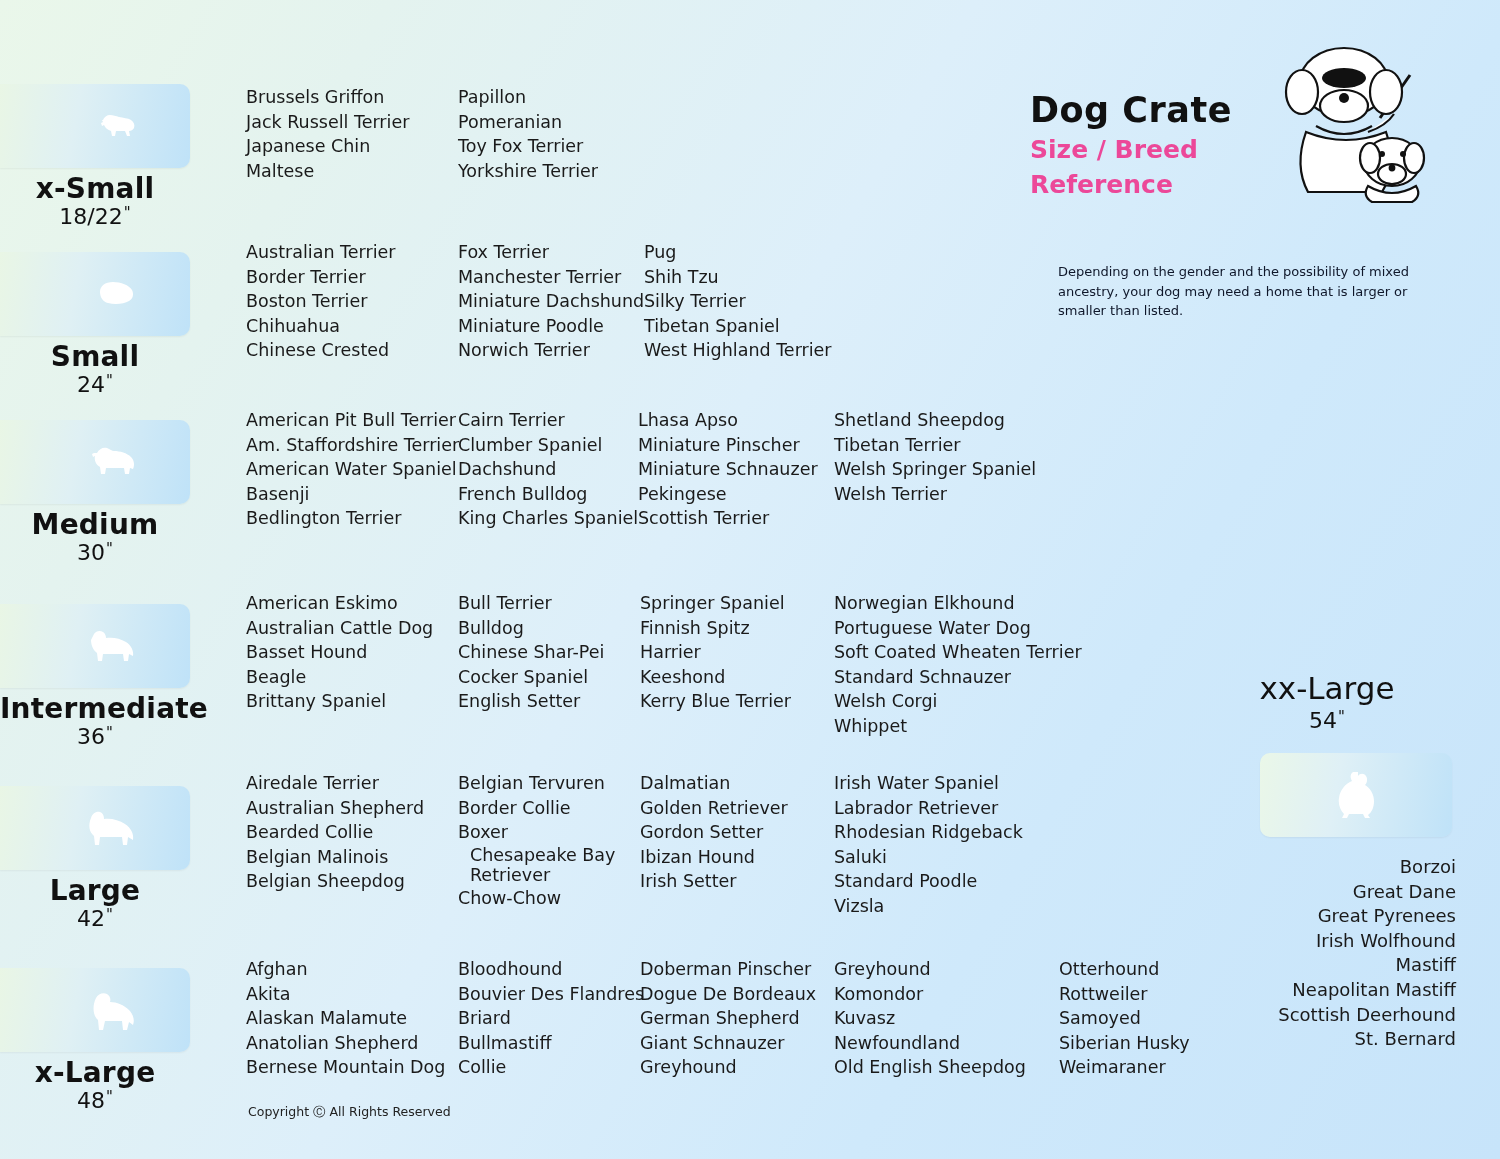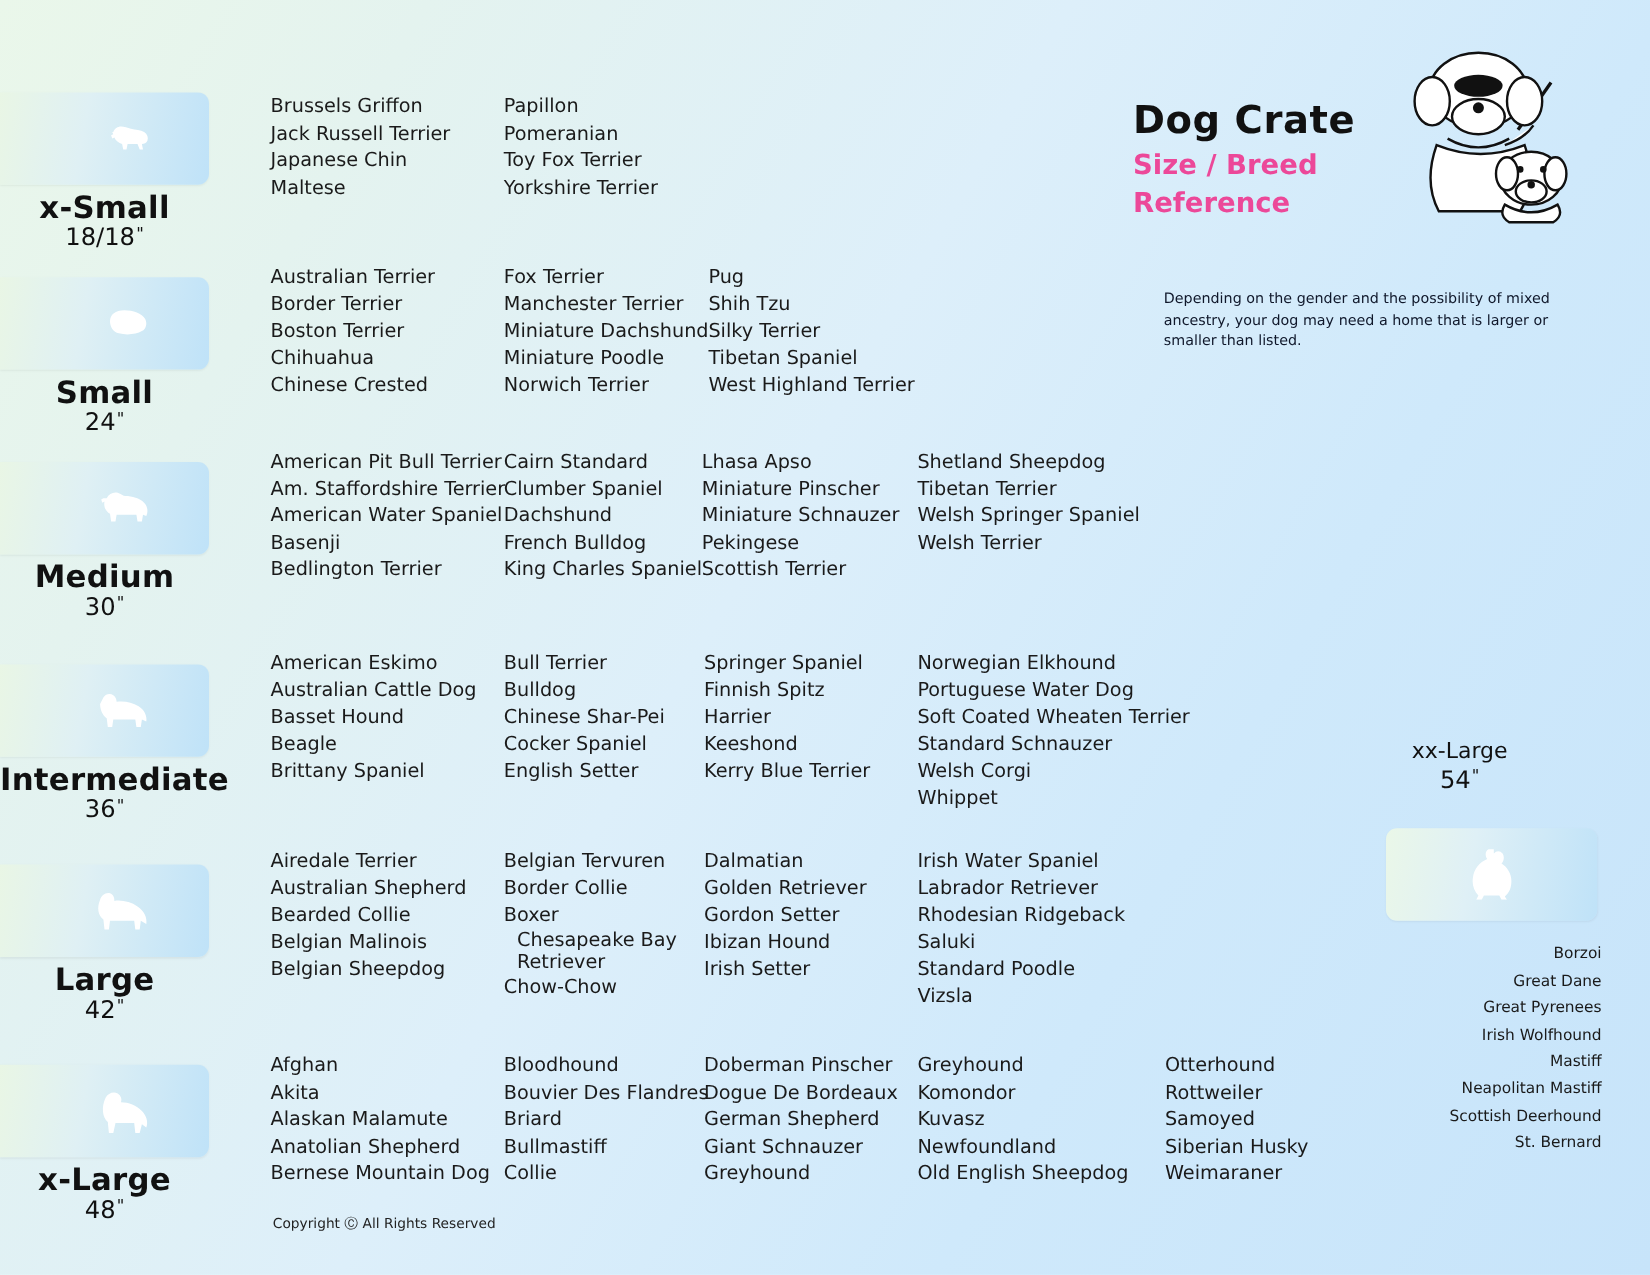--- a/index.html
+++ b/index.html
@@ -145,21 +145,21 @@
 
   
   .xxl {
     position: absolute;
     right: 48px;
     top: 670px;
     width: 250px;
     text-align: center;
   }
   .xxl-name {
-    font-size: 20px;
+    font-size: 31px;
     color: #111;
   }
   .xxl-dim {
     font-size: 22px;
     color: #111;
     margin-top: 2px;
   }
   .xxl-dim .inch {
     font-size: 15px;
     vertical-align: 6px;
@@ -182,21 +182,21 @@
     transform: translate(-50%, -50%);
   }
   .xxl-list {
     position: absolute;
     right: 44px;
     top: 855px;
     width: 260px;
     text-align: right;
   }
   .xxl-list .breed {
-    font-size: 14px;
+    font-size: 18px;
     line-height: 24.6px;
   }
 
   .copyright {
     position: absolute;
     left: 248px;
     top: 1104px;
     font-size: 12.5px;
     color: #222;
   }
@@ -209,21 +209,21 @@
   <div class="size-col">
 
     <div class="size-block" style="top:84px;">
       <div class="size-chip">
         <svg width="40" height="30" viewBox="0 0 40 30">
           <path fill="#ffffff" d="M5 9c1-3 4-5 7-5 3 0 6 1 9 2 4 1 9 1 12 3 3 2 4 5 3 8-1 2-3 3-5 3l1 5h-3l-2-5h-9l-1 5h-3l-1-5c-3-1-6-3-7-6l-2 1-1-3 2-1-1-2z"></path>
         </svg>
       </div>
       <div class="size-label" style="top:90px;">
         <div class="size-name">x-Small</div>
-        <div class="size-dim"><span>18/18</span><span class="inch">"</span></div>
+        <div class="size-dim"><span>18/22</span><span class="inch">"</span></div>
       </div>
     </div>
 
     <div class="size-block" style="top:252px;">
       <div class="size-chip">
         <svg width="44" height="32" viewBox="0 0 44 32">
           <path fill="#ffffff" d="M6 14c0-6 5-10 13-10s16 3 19 8c2 4 1 9-3 11-5 3-14 4-21 2-5-1-8-6-8-11z"></path>
         </svg>
       </div>
       <div class="size-label" style="top:90px;">
@@ -365,21 +365,21 @@
 
     <div class="row" style="top:408px;">
       <div class="col" style="left:0;">
         <div class="breed">American Pit Bull Terrier</div>
         <div class="breed">Am. Staffordshire Terrier</div>
         <div class="breed">American Water Spaniel</div>
         <div class="breed">Basenji</div>
         <div class="breed">Bedlington Terrier</div>
       </div>
       <div class="col" style="left:212px;">
-        <div class="breed">Cairn Standard</div>
+        <div class="breed">Cairn Terrier</div>
         <div class="breed">Clumber Spaniel</div>
         <div class="breed">Dachshund</div>
         <div class="breed">French Bulldog</div>
         <div class="breed">King Charles Spaniel</div>
       </div>
       <div class="col" style="left:392px;">
         <div class="breed">Lhasa Apso</div>
         <div class="breed">Miniature Pinscher</div>
         <div class="breed">Miniature Schnauzer</div>
         <div class="breed">Pekingese</div>

